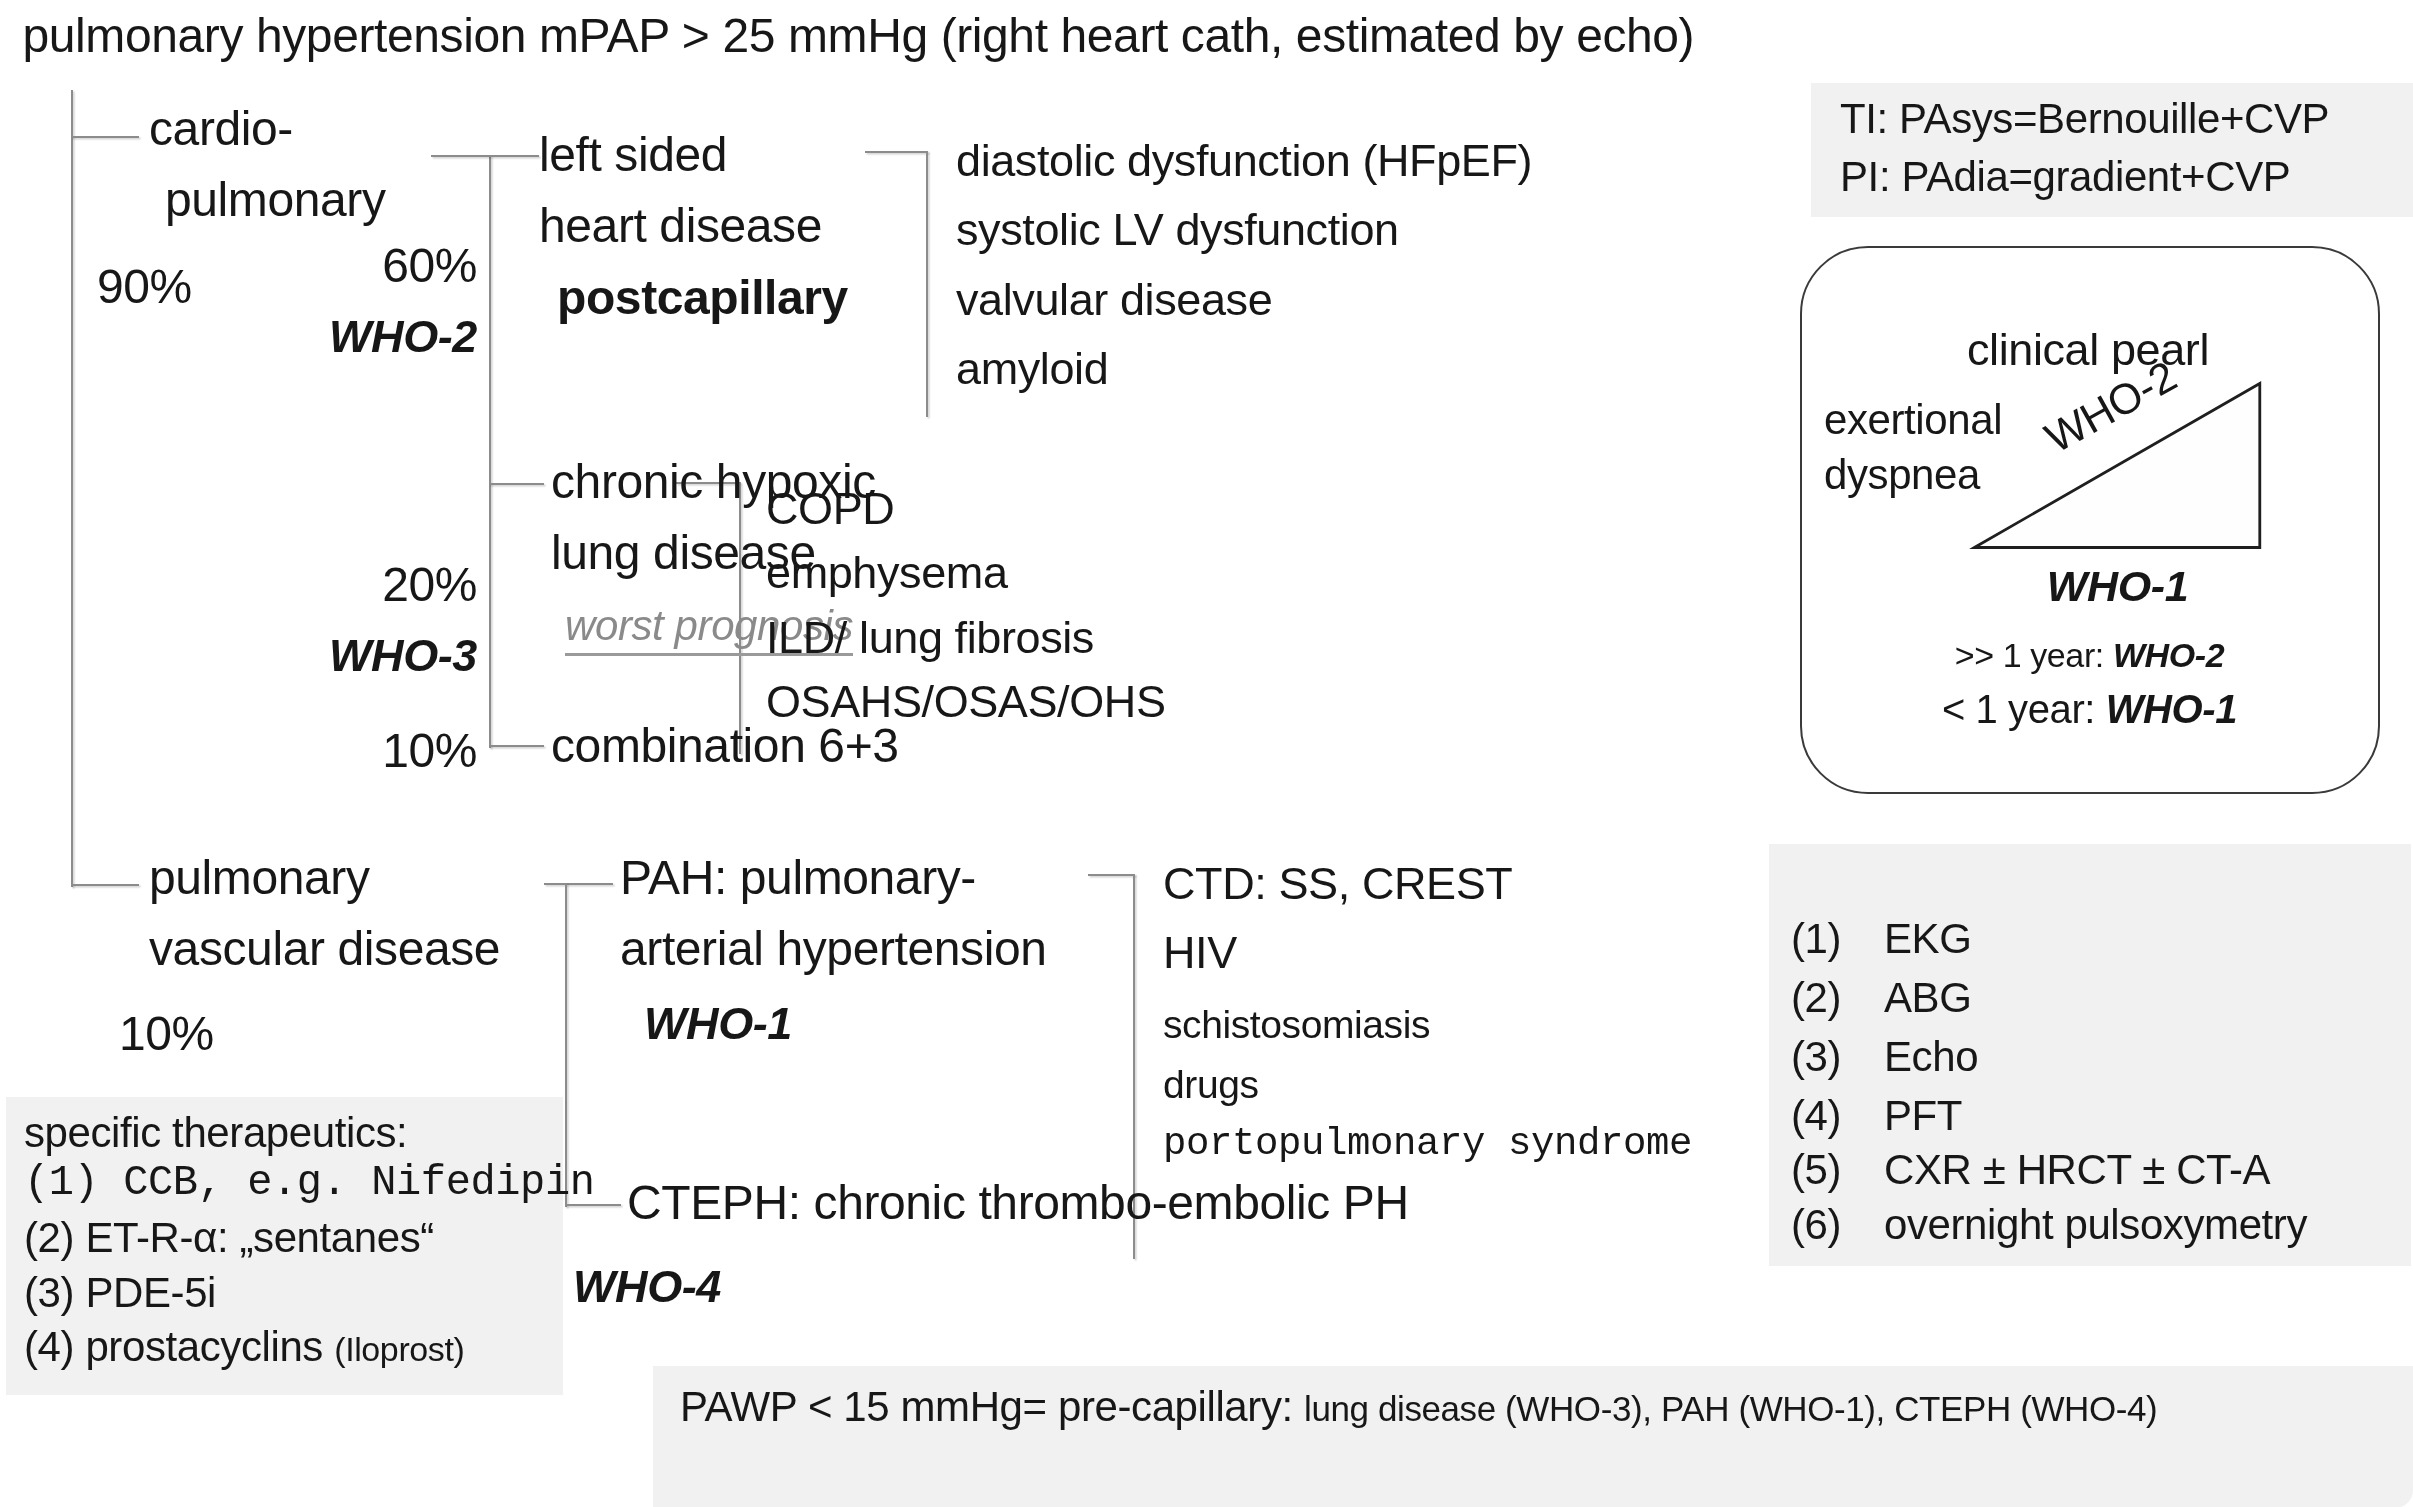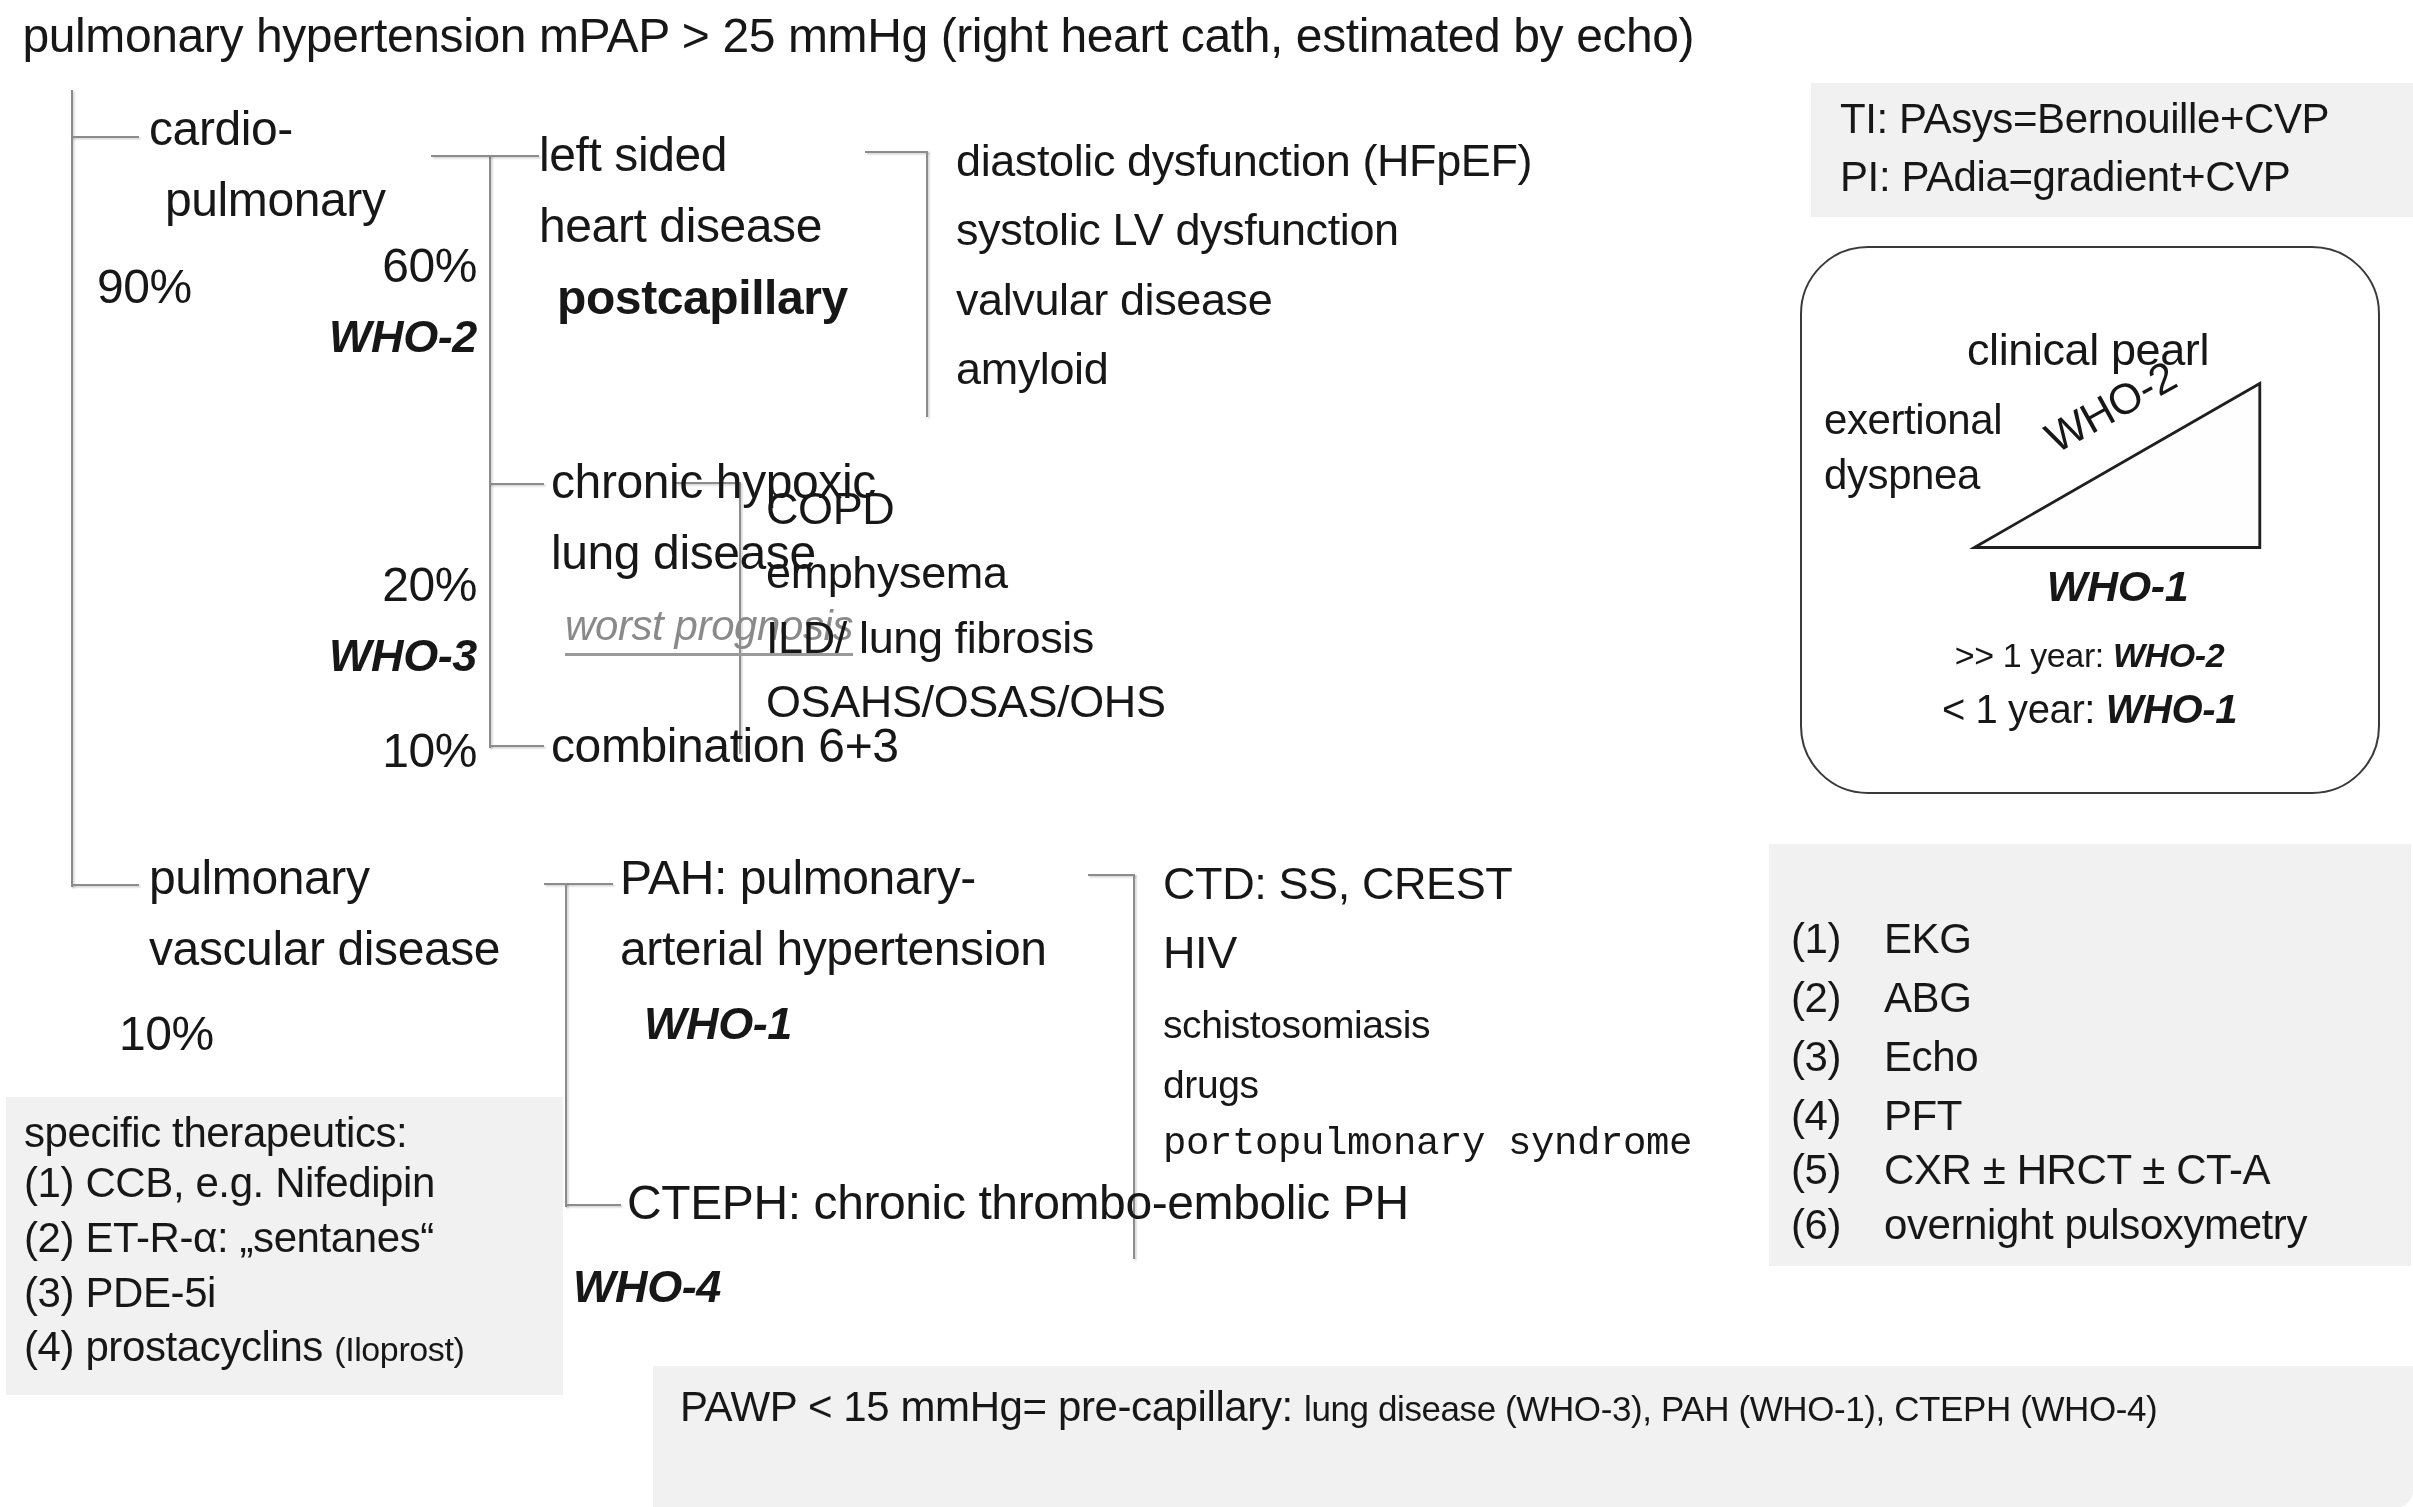--- a/index.html
+++ b/index.html
@@ -129,21 +129,21 @@
   <div class="t fs-box" style="left:1884px;top:1033px;">Echo</div>
   <div class="t fs-box" style="left:1791px;top:1092px;">(4)</div>
   <div class="t fs-box" style="left:1884px;top:1092px;">PFT</div>
   <div class="t fs-box" style="left:1791px;top:1146px;">(5)</div>
   <div class="t fs-box" style="left:1884px;top:1146px;">CXR ± HRCT ± CT-A</div>
   <div class="t fs-box" style="left:1791px;top:1201px;">(6)</div>
   <div class="t fs-box" style="left:1884px;top:1201px;">overnight pulsoxymetry</div>
 
   <div class="graybox" style="left:6.4px;top:1097px;width:557px;height:298px;"></div>
   <div class="t fs-box" style="left:24px;top:1109px;">specific therapeutics:</div>
-  <div class="t fs-box" style="left:24px;top:1159px;">(1) CCB, e.g. Nifedipin</div>
+  <div class="t fs-box" style="left:24px;top:1159px;font-family:Liberation Mono, monospace;">(1) CCB, e.g. Nifedipin</div>
   <div class="t fs-box" style="left:24px;top:1214px;">(2) ET-R-α: „sentanes“</div>
   <div class="t fs-box" style="left:24px;top:1269px;">(3) PDE-5i</div>
   <div class="t fs-box" style="left:24px;top:1323px;"><span>(4) prostacyclins </span><span class="iloprost">(Iloprost)</span></div>
 
   <div class="graybox" style="left:653px;top:1366px;width:1761px;height:142px;"></div>
   <div class="t fs-box" style="left:680px;top:1383px;"><span>PAWP &lt; 15 mmHg= pre-capillary: </span><span class="pawp-small">lung disease (WHO-3), PAH (WHO-1), CTEPH (WHO-4)</span></div>
 
 </div>
 
 

